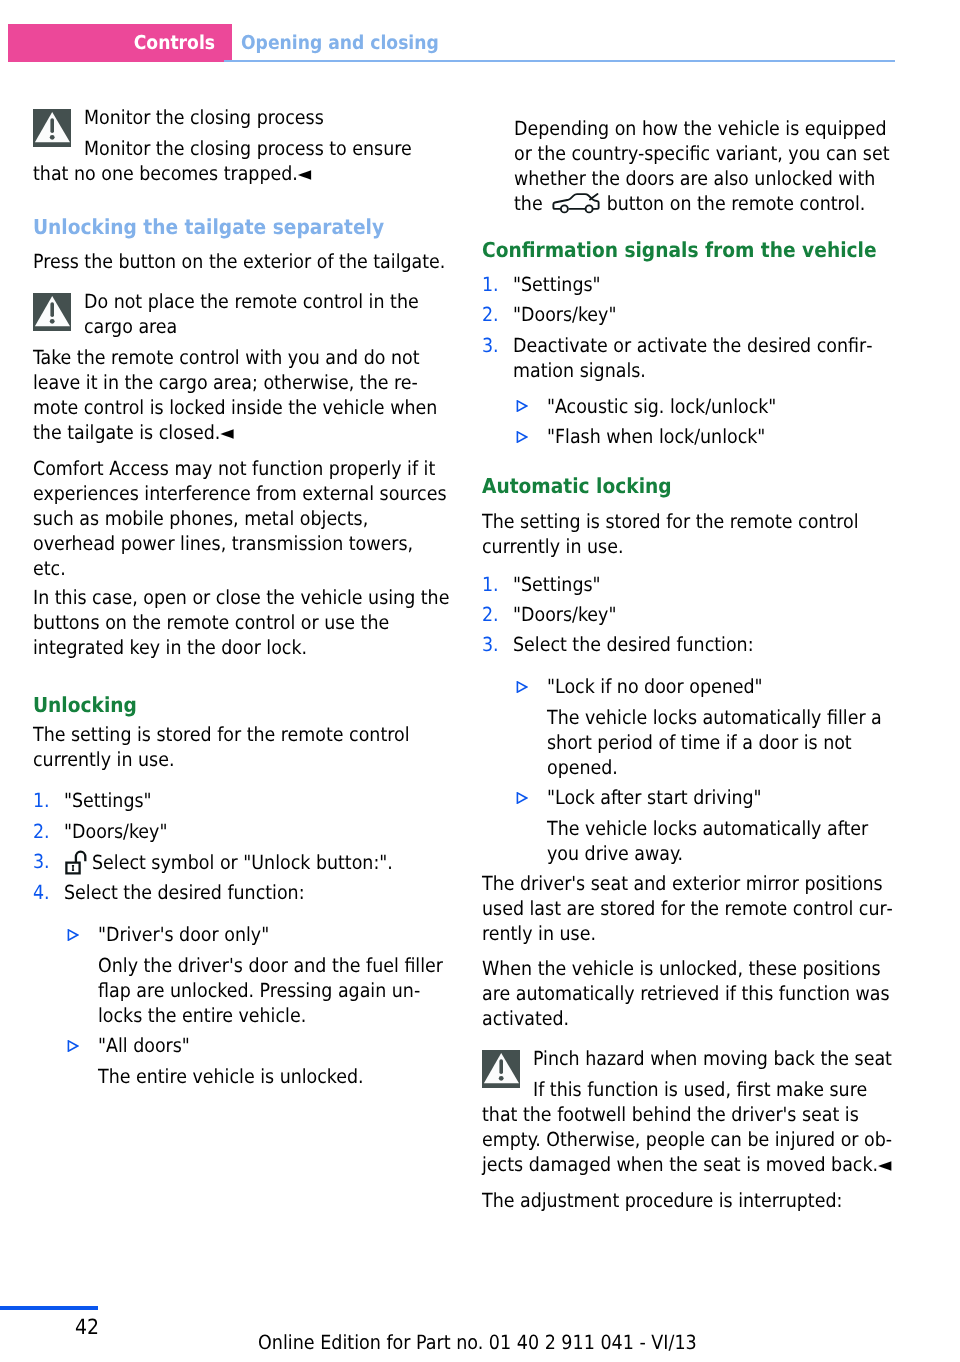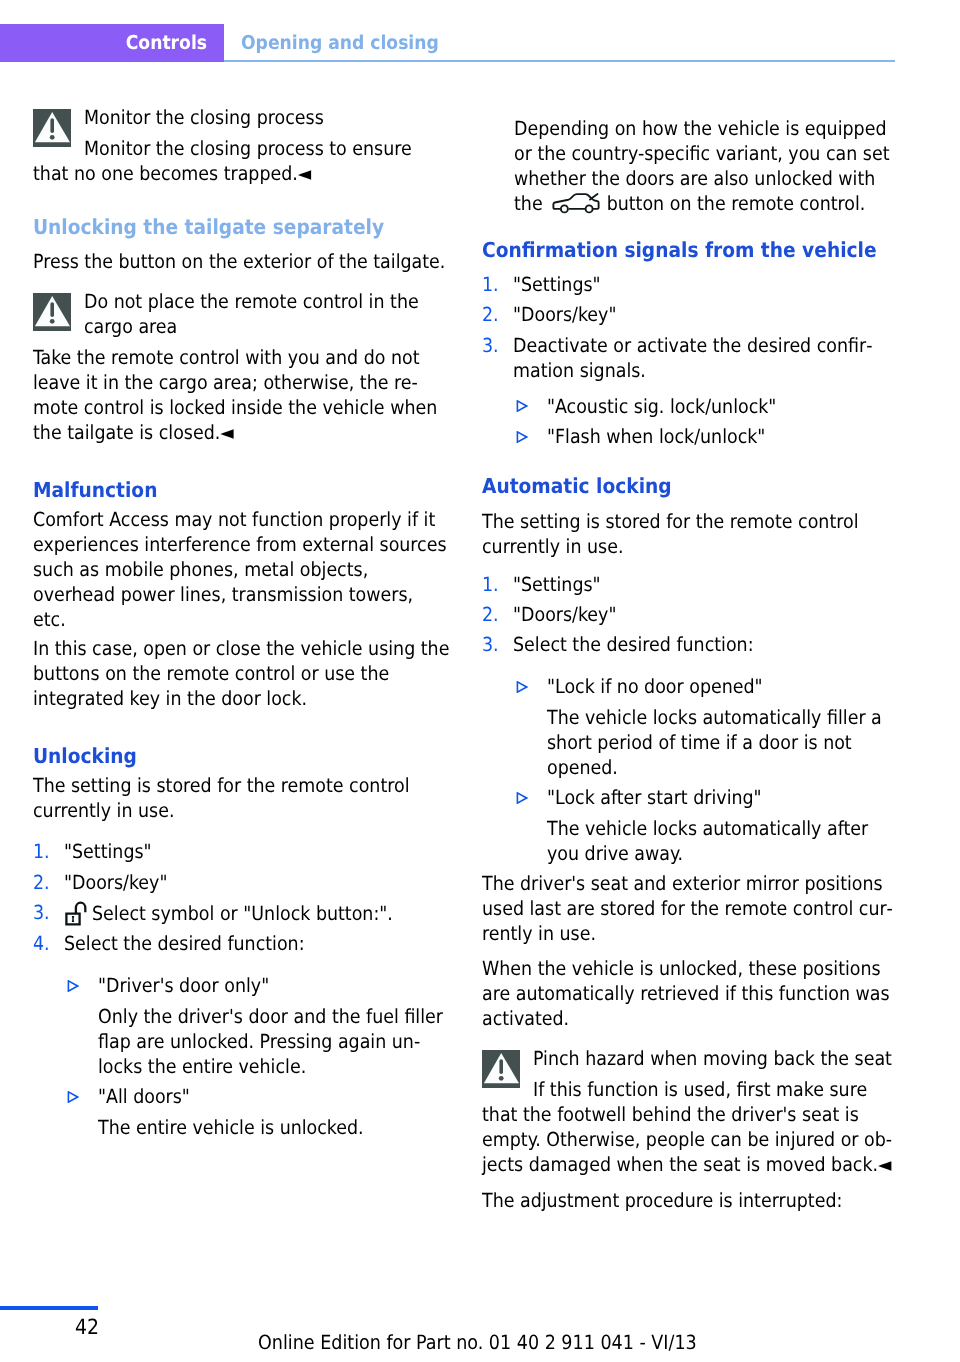--- a/index.html
+++ b/index.html
@@ -8,36 +8,36 @@
     width:960px;height:1362px;background:#ffffff;
     font-family:"DejaVu Sans",sans-serif;font-stretch:condensed;
     color:#000;
     position:relative;overflow:hidden;
     -webkit-font-smoothing:antialiased;
     text-rendering:geometricPrecision;
   }
   .page{position:absolute;left:0;top:0;width:960px;height:1362px;}
 
   
-  .hdr-chip{position:absolute;left:0;top:24px;width:224px;height:38px;background:#8b5cf6;}
+  .hdr-chip{position:absolute;left:8px;top:24px;width:224px;height:38px;background:#ec4899;}
   .hdr-chip-label{position:absolute;right:17px;top:7px;font-size:19.1px;font-weight:bold;color:#fff;line-height:24px;}
   .hdr-sec{position:absolute;left:241px;top:31px;font-size:19.1px;font-weight:bold;color:#82b1ea;white-space:nowrap;line-height:24px;}
   .hdr-rule{position:absolute;left:224px;top:60px;width:671px;height:2px;background:#85b4ef;}
 
   
   .col{position:absolute;width:418px;font-size:19.4px;line-height:25.0px;}
   .col-l{left:33px;top:105px;}
   .col-r{left:482px;top:116px;}
 
   p{margin:0 0 4.8px 0;}
   p.gap{margin-bottom:10px;}
 
   
   h1.h-big{font-size:28px;font-weight:bold;color:#0a56ee;margin:52px 0 0 0;line-height:34px;}
-  h2.h-sec{font-size:20.7px;font-weight:bold;color:#1d4ed8;margin:32px 0 9.5px 0;line-height:26px;}
+  h2.h-sec{font-size:20.7px;font-weight:bold;color:#15803d;margin:32px 0 9.5px 0;line-height:26px;}
   h2.h-sec.pale{color:#82b1ea;}
   h2.h-sec.gap-sm{margin-top:20.5px;}
   h2.h-sec.pale{margin-top:28px;}
   h2.h-sec.gap-md{margin-top:24px;}
   h2.h-sec.tightb{margin-bottom:4px;}
   h1.h-big + h2.h-sec{margin-top:26px;}
 
   
   .warn{margin:15px 0 11px 0;}
   .warn.first{margin-top:0;}
@@ -99,21 +99,20 @@
       <span class="wicon"><svg width="38" height="38" viewBox="0 0 38 38">
             <rect x="0" y="0" width="38" height="38" fill="#44504f"></rect>
             <path d="M19.2 2.9 L37.0 33.2 L1.9 33.2 Z" fill="#fbfcfc"></path>
             <rect x="17.4" y="9.3" width="3.6" height="14.7" rx="1.8" fill="#44504f"></rect>
             <circle cx="19.2" cy="28.3" r="2.4" fill="#44504f"></circle>
           </svg></span>
       <p class="wtitle">Do not place the remote control in the cargo area</p>
       <p class="wbody">Take the remote control with you and do not leave it in the cargo area; otherwise, the re­mote control is locked inside the vehicle when the tailgate is closed.◄</p>
     </div>
 
-    <h2 class="h-sec tightb">Malfunction</h2>
     <p>Comfort Access may not function properly if it experiences interference from external sour­ces such as mobile phones, metal objects, overhead power lines, transmission towers, etc.</p>
     <p>In this case, open or close the vehicle using the buttons on the remote control or use the integrated key in the door lock.</p>
 
     <h2 class="h-sec tightb">Unlocking</h2>
     <p>The setting is stored for the remote control currently in use.</p>
 
     <ol class="steps wide">
       <li><span class="num">1.</span><span>"Settings"</span></li>
       <li><span class="num">2.</span><span>"Doors/key"</span></li>
       <li><span class="num">3.</span><span class="lock-icon"><svg width="22" height="26" viewBox="0 0 22 26">

